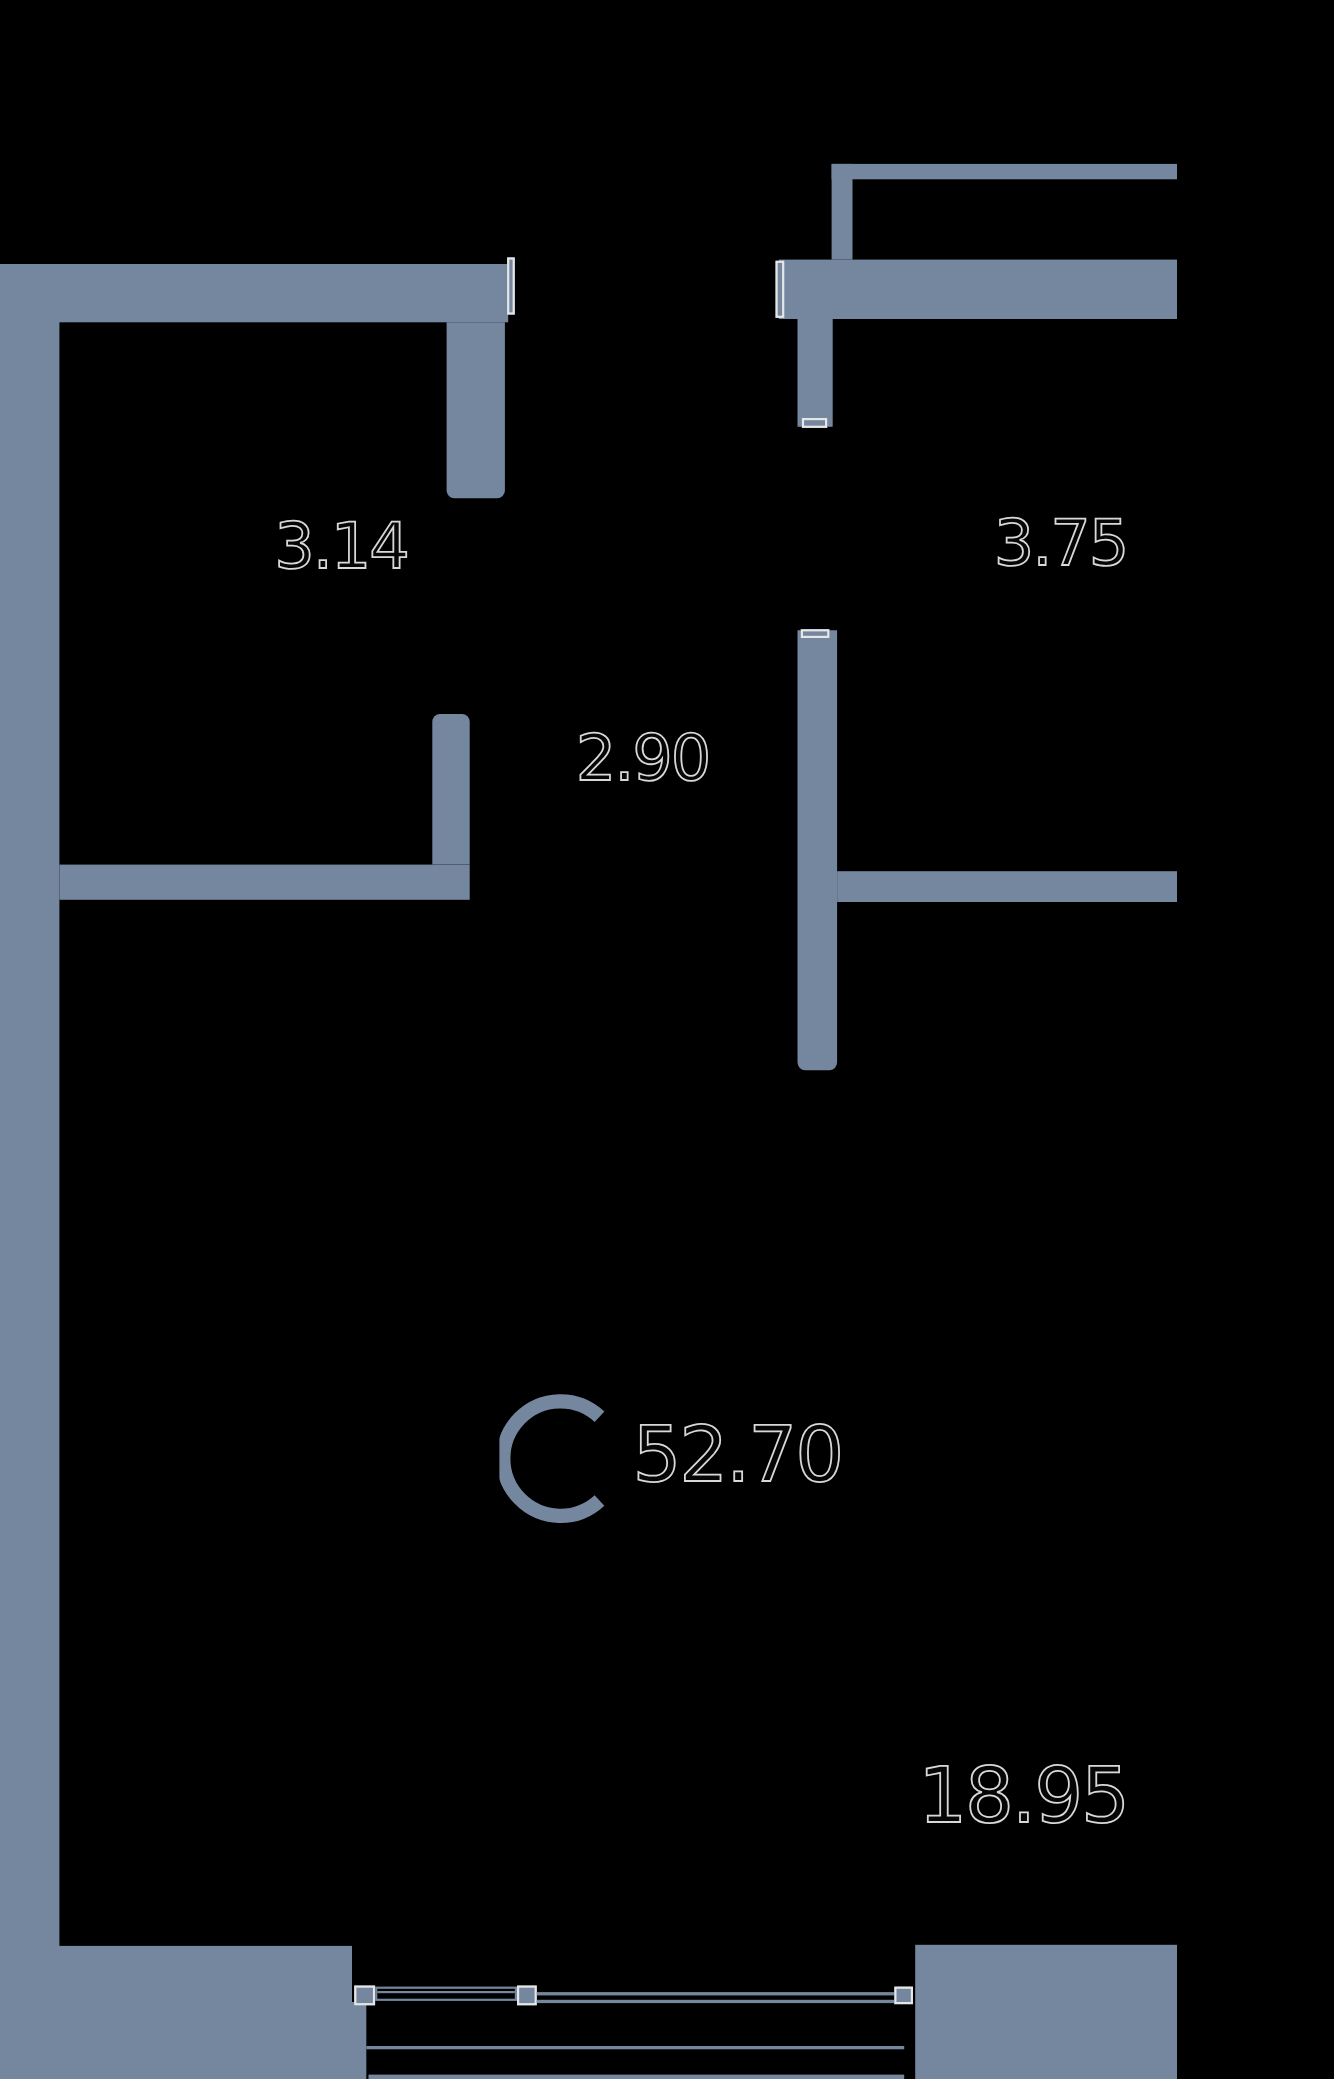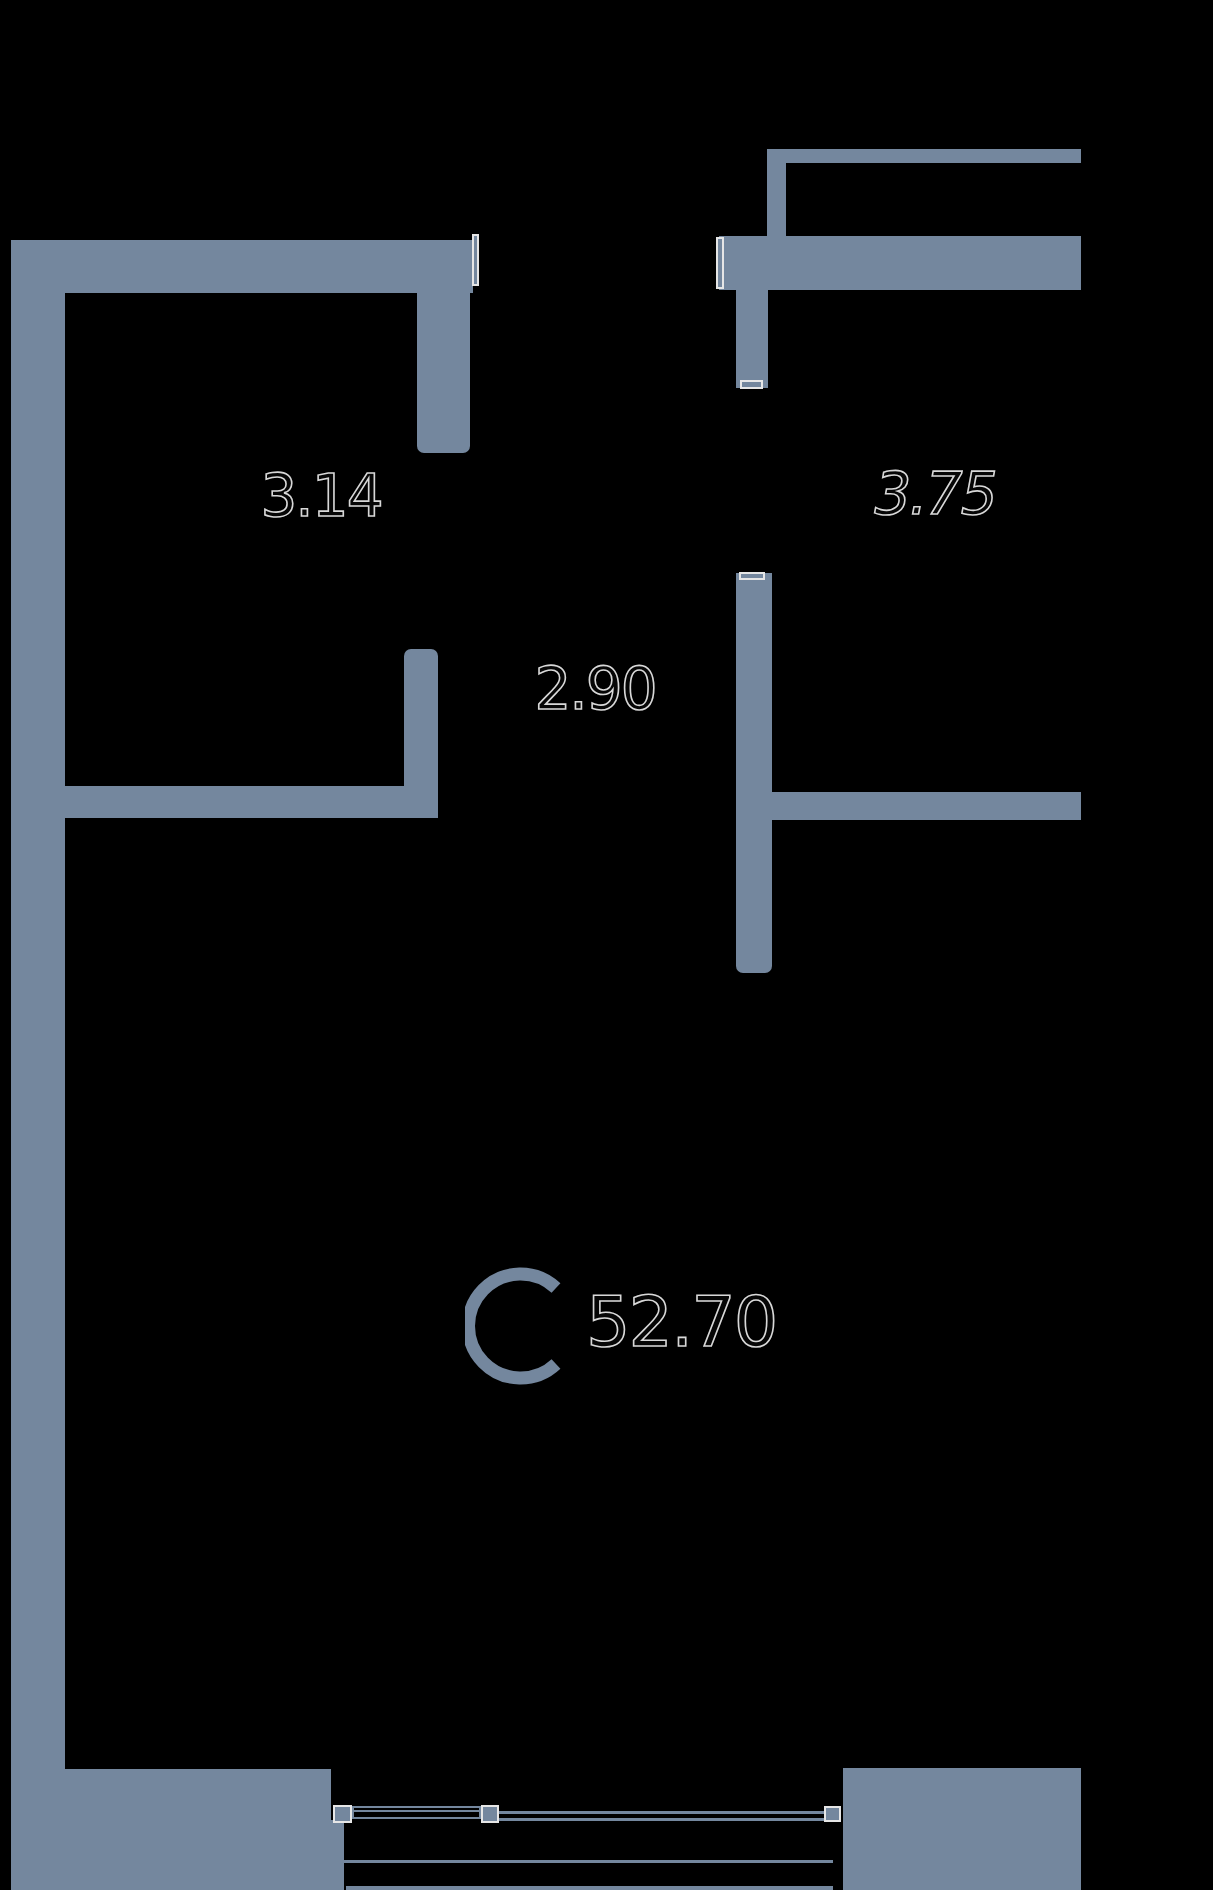--- a/index.html
+++ b/index.html
@@ -2,21 +2,20 @@
 <html><head>
 <meta charset="utf-8">
 <style>
   html,body{margin:0;padding:0;background:#000;}
   #plan{
     position:relative;
     width:1070px;height:1890px;
     background:#000;
     overflow:hidden;
     font-family:"DejaVu Sans",sans-serif;
-    margin-left:11px;
   }
   .wall{position:absolute;background:#74879E;}
   .rb{border-radius:0 0 7px 7px;}
   .rt{border-radius:7px 7px 0 0;}
   .cap{
     position:absolute;background:#74879E;
     border:2px solid #E6E6E6;box-sizing:border-box;
   }
   .frame{
     position:absolute;border:2px solid #74879E;
@@ -68,21 +67,22 @@
   <div class="thinline" style="left:343px;top:1810px;width:125px;height:2px;"></div>
   <div class="cap" style="left:470px;top:1805px;width:18px;height:18px;"></div>
   <div class="thinline" style="left:488px;top:1811px;width:325px;height:3px;"></div>
   <div class="thinline" style="left:488px;top:1818px;width:325px;height:3px;"></div>
   <div class="cap" style="left:813px;top:1806px;width:17px;height:16px;"></div>
 
   <div class="thinline" style="left:333px;top:1860px;width:489px;height:3px;"></div>
   <div class="thinline" style="left:335px;top:1886px;width:487px;height:4px;"></div>
 
   <div class="dim dim-sm" style="left:310px;top:496px;">3.14</div>
-  <div class="dim dim-sm" style="left:924px;top:494px;font-style:italic;">3.75</div>
+  <div class="dim dim-sm" style="left:964px;top:494px;">3.75</div>
   <div class="dim dim-sm" style="left:584px;top:689px;text-align:center;">2.90</div>
+  <div class="dim dim-lg" style="left:930px;top:1632px;">18.95</div>
 
   <svg role="img" width="112" height="132" style="position:absolute;left:454px;top:1260px;" aria-label="C">
     <path d="M 91 28 A 52 52 0 1 0 91 104" fill="none" stroke="#74879E" stroke-width="13"></path>
   </svg>
   <div class="dim dim-lg" style="left:575px;top:1322px;transform:translate(0,-50%);">52.70</div>
 
 </div>
 
 </body></html>

